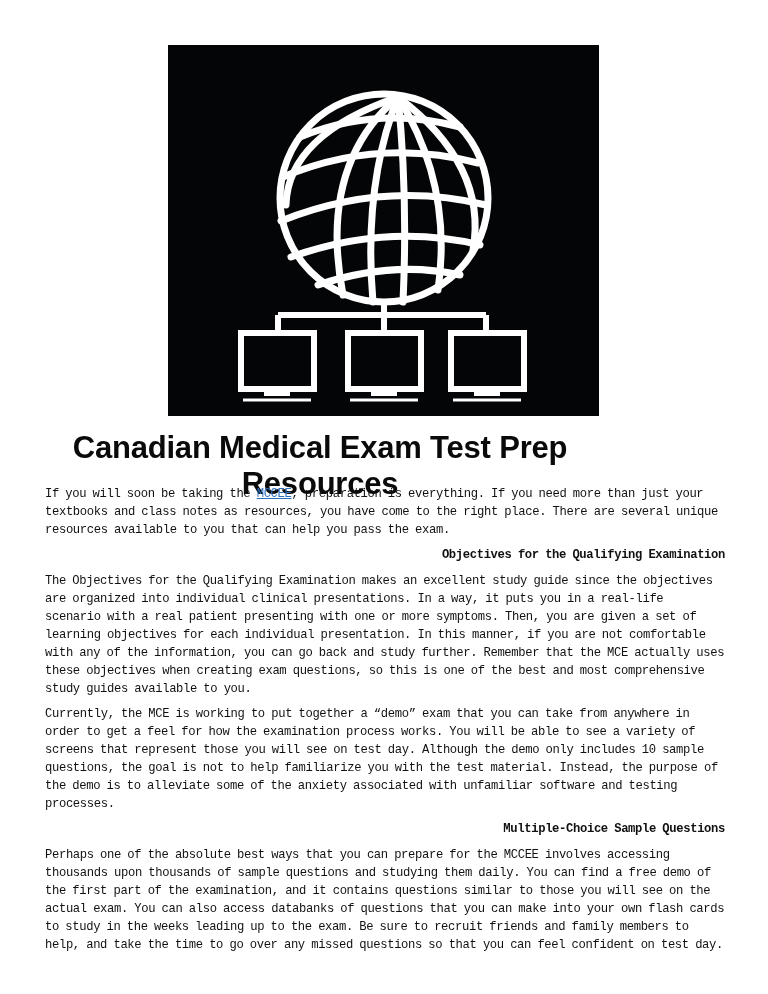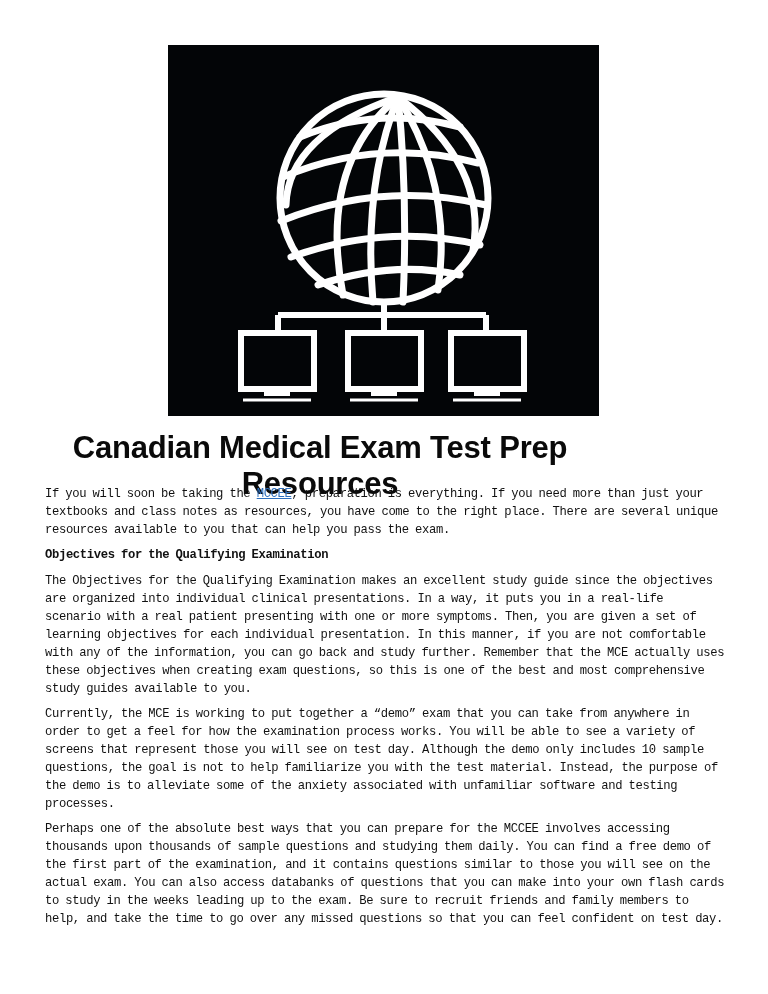--- a/index.html
+++ b/index.html
@@ -48,20 +48,21 @@
       font-family: Liberation Mono, monospace;
     }
     .content p {
       margin: 0 0 7px 0;
     }
     .content h3 {
       margin: 0 0 8px 0;
       font-size: 12.2px;
       font-weight: bold;
       line-height: 18px;
+      text-align: right;
     }
     .link {
       color: #2c6fbf;
       text-decoration: underline;
     }
   </style>
 </head>
 <body>
 
 <div class="hero">
@@ -111,14 +112,15 @@
 <div class="content">
   <p>
     <span>If you will soon be taking the </span><a class="link">MCCEE</a><span>, preparation is everything. If you need more than just your textbooks and class notes as resources, you have come to the right place. There are several unique resources available to you that can help you pass the exam.</span>
   </p>
 
   <h3>Objectives for the Qualifying Examination</h3>
   <p>The Objectives for the Qualifying Examination makes an excellent study guide since the objectives are organized into individual clinical presentations. In a way, it puts you in a real-life scenario with a real patient presenting with one or more symptoms. Then, you are given a set of learning objectives for each individual presentation. In this manner, if you are not comfortable with any of the information, you can go back and study further. Remember that the MCE actually uses these objectives when creating exam questions, so this is one of the best and most comprehensive study guides available to you.</p>
 
   <p>Currently, the MCE is working to put together a “demo” exam that you can take from anywhere in order to get a feel for how the examination process works. You will be able to see a variety of screens that represent those you will see on test day. Although the demo only includes 10 sample questions, the goal is not to help familiarize you with the test material. Instead, the purpose of the demo is to alleviate some of the anxiety associated with unfamiliar software and testing processes.</p>
 
+  <h3>Multiple-Choice Sample Questions</h3>
   <p>Perhaps one of the absolute best ways that you can prepare for the MCCEE involves accessing thousands upon thousands of sample questions and studying them daily. You can find a free demo of the first part of the examination, and it contains questions similar to those you will see on the actual exam. You can also access databanks of questions that you can make into your own flash cards to study in the weeks leading up to the exam. Be sure to recruit friends and family members to help, and take the time to go over any missed questions so that you can feel confident on test day.</p>
 </div>
 
 </body></html>

